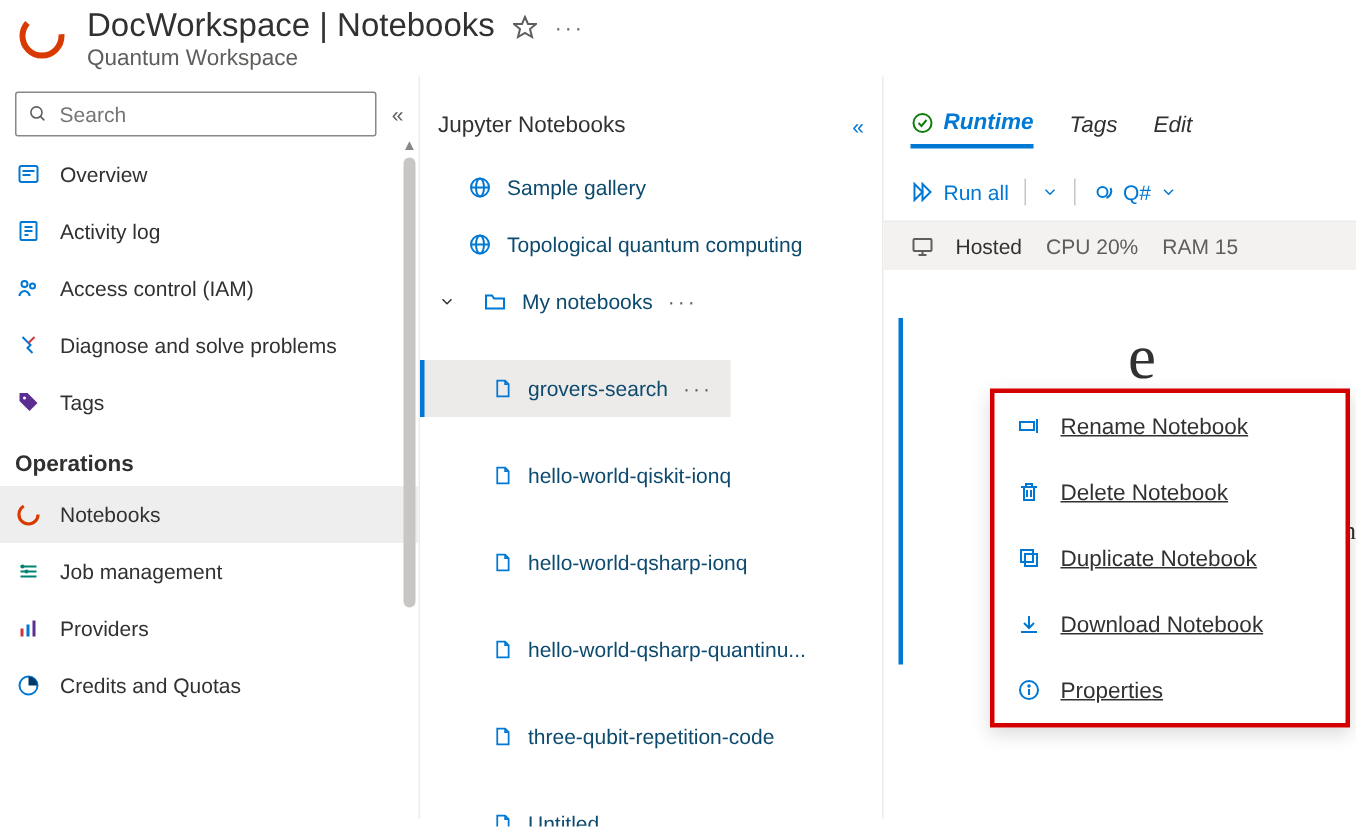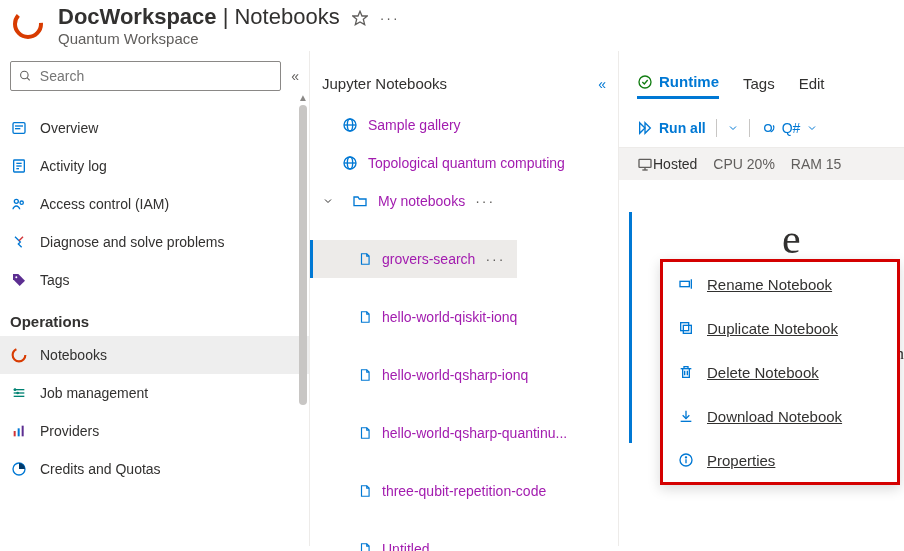--- a/index.html
+++ b/index.html
@@ -20,33 +20,32 @@
     align-items: flex-start;
     padding: 4px 10px 4px 10px;
     gap: 12px;
   }
   .header-icon {
     width: 36px; height: 36px; margin-top: 2px;
     display: flex; align-items: center; justify-content: center;
   }
   .header-text { display: flex; flex-direction: column; }
   .header-title { font-size: 22px; color: #323130; }
-  .header-title b { font-weight: 700; }
+  .header-title b { font-weight: 400; }
   .header-sub { font-size: 15px; color: #605e5c; }
   .header-actions { display: flex; gap: 12px; align-items: center; margin-top: 6px; color: #605e5c; }
 
   .columns { display: flex; position: relative; height: calc(551px - 56px); }
 
   
   .sidebar-left {
-    width: 310px;
+    width: 280px;
     border-right: 1px solid #edebe9;
     display: flex; flex-direction: column;
     position: relative;
-    gap: 12px;
   }
   .search-row { display: flex; align-items: center; gap: 10px; padding: 10px 10px 6px 10px; }
   .search-box {
     flex: 1; border: 1px solid #8a8886; border-radius: 2px;
     height: 30px; display: flex; align-items: center; padding: 0 8px; gap: 8px;
     color: #605e5c;
   }
   .search-box input {
     border: none; outline: none; font-size: 14px; width: 100%; color: #323130;
     background: transparent;
@@ -99,34 +98,34 @@
     height: 38px; cursor: pointer;
   }
   .tree-item.depth1 { padding-left: 32px; }
   .tree-item.depth2 { padding-left: 48px; margin-top: 20px; }
   .tree-item.selected { background: #edebe9; }
   .tree-item.selected::before {
     content: ""; position: absolute; left: 0; width: 3px; height: 38px; background: #0078d4;
   }
   .tree-item .chev { width: 14px; color: #323130; margin-left: -20px; margin-right: 6px; }
   .tree-icon { color: #0078d4; display: flex; }
-  .tree-label { color: #a21caf; }
+  .tree-label { color: #0c4a6e; }
   .tree-row { display: flex; align-items: center; position: relative; }
   .tree-more { color: #605e5c; margin-left: auto; margin-right: 12px; letter-spacing: 2px; }
   .nb-row { position: relative; }
 
   
   .col-right {
     flex: 1;
     display: flex; flex-direction: column;
     overflow: hidden;
     padding-top: 22px;
   }
   .tabs { display: flex; align-items: center; gap: 24px; padding: 0 18px 10px 18px; font-size: 15px; }
-  .tab { padding-bottom: 6px; color: #323130; cursor: pointer; display:flex; align-items:center; gap:6px;}
+  .tab { padding-bottom: 6px; color: #323130; cursor: pointer; display:flex; align-items:center; gap:6px;font-style:italic;}
   .tab.active { color: #0078d4; border-bottom: 3px solid #0078d4; font-weight: 600; }
   .toolbar {
     display: flex; align-items: center; gap: 10px;
     padding: 10px 18px; border-bottom: 1px solid #edebe9;
     color: #0078d4; font-size: 14px;
   }
   .toolbar .sep { width: 1px; height: 18px; background: #c8c6c4; }
   .chev-down { color: #0078d4; }
 
   .statusbar {
@@ -428,21 +427,21 @@
         <span>Runtime</span>
       </div>
       <div class="tab">
           <span>Tags</span>
         </div>
       <div class="tab">
           <span>Edit</span>
         </div>
     </div>
     <div class="toolbar">
-      <span style="display:flex;align-items:center;gap:6px;font-weight:bold;">
+      <span style="display:flex;align-items:center;gap:6px;">
         <svg width="16" height="16" viewBox="0 0 24 24" fill="none" stroke="#0078d4" stroke-width="2">
             <polygon points="4 4 12 12 4 20"></polygon>
             <polygon points="12 4 20 12 12 20"></polygon>
           </svg>
         <span>Run all</span>
       </span>
       <span class="sep"></span>
       <span class="chev-down">
         <svg width="12" height="12" viewBox="0 0 24 24" fill="none" stroke="#0078d4" stroke-width="2">
             <polyline points="6 9 12 15 18 9"></polyline>
@@ -454,21 +453,21 @@
             <circle cx="12" cy="12" r="5"></circle>
             <path d="M20 8c2 4 0 8-4 10"></path>
           </svg>
         <span>Q#</span>
         <svg width="12" height="12" viewBox="0 0 24 24" fill="none" stroke="#0078d4" stroke-width="2">
             <polyline points="6 9 12 15 18 9"></polyline>
           </svg>
       </span>
     </div>
     <div class="statusbar">
-      <span style="display:flex;align-items:center;gap:0;">
+      <span style="display:flex;align-items:center;gap:14px;">
         <svg width="16" height="16" viewBox="0 0 24 24" fill="none" stroke="#605e5c" stroke-width="2">
             <rect x="3" y="5" width="18" height="12" rx="1"></rect>
             <line x1="8" y1="21" x2="16" y2="21"></line>
             <line x1="12" y1="17" x2="12" y2="21"></line>
           </svg>
         <span>Hosted</span>
       </span>
       <span class="muted">CPU 20%</span>
       <span class="muted">RAM 15</span>
     </div>
@@ -489,45 +488,45 @@
 
 <div class="ctx-overlay">
   <div class="ctx-item">
     <span class="ctx-icon">
       <svg width="16" height="16" viewBox="0 0 24 24" fill="none" stroke="#0078d4" stroke-width="2">
           <rect x="3" y="8" width="14" height="8"></rect>
           <line x1="20" y1="5" x2="20" y2="19"></line>
         </svg>
     </span>
     <span>Rename Notebook</span>
-  </div>
-  <div class="ctx-item">
-    <span class="ctx-icon">
-      <svg width="16" height="16" viewBox="0 0 24 24" fill="none" stroke="#0078d4" stroke-width="2">
-          <rect x="8" y="8" width="12" height="12"></rect>
-          <rect x="4" y="4" width="12" height="12"></rect>
-        </svg>
-    </span>
-    <span>Duplicate Notebook</span>
   </div>
   <div class="ctx-item">
     <span class="ctx-icon">
       <svg width="16" height="16" viewBox="0 0 24 24" fill="none" stroke="#0078d4" stroke-width="2">
           <path d="M4 7h16"></path>
           <path d="M7 7v13h10V7"></path>
           <line x1="10" y1="10" x2="10" y2="17"></line>
           <line x1="14" y1="10" x2="14" y2="17"></line>
           <path d="M9 7V4h6v3"></path>
         </svg>
     </span>
     <span>Delete Notebook</span>
   </div>
   <div class="ctx-item">
     <span class="ctx-icon">
       <svg width="16" height="16" viewBox="0 0 24 24" fill="none" stroke="#0078d4" stroke-width="2">
+          <rect x="8" y="8" width="12" height="12"></rect>
+          <rect x="4" y="4" width="12" height="12"></rect>
+        </svg>
+    </span>
+    <span>Duplicate Notebook</span>
+  </div>
+  <div class="ctx-item">
+    <span class="ctx-icon">
+      <svg width="16" height="16" viewBox="0 0 24 24" fill="none" stroke="#0078d4" stroke-width="2">
           <line x1="12" y1="4" x2="12" y2="16"></line>
           <polyline points="7 11 12 16 17 11"></polyline>
           <line x1="4" y1="20" x2="20" y2="20"></line>
         </svg>
     </span>
     <span>Download Notebook</span>
   </div>
   <div class="ctx-item">
     <span class="ctx-icon">
       <svg width="16" height="16" viewBox="0 0 24 24" fill="none" stroke="#0078d4" stroke-width="2">

